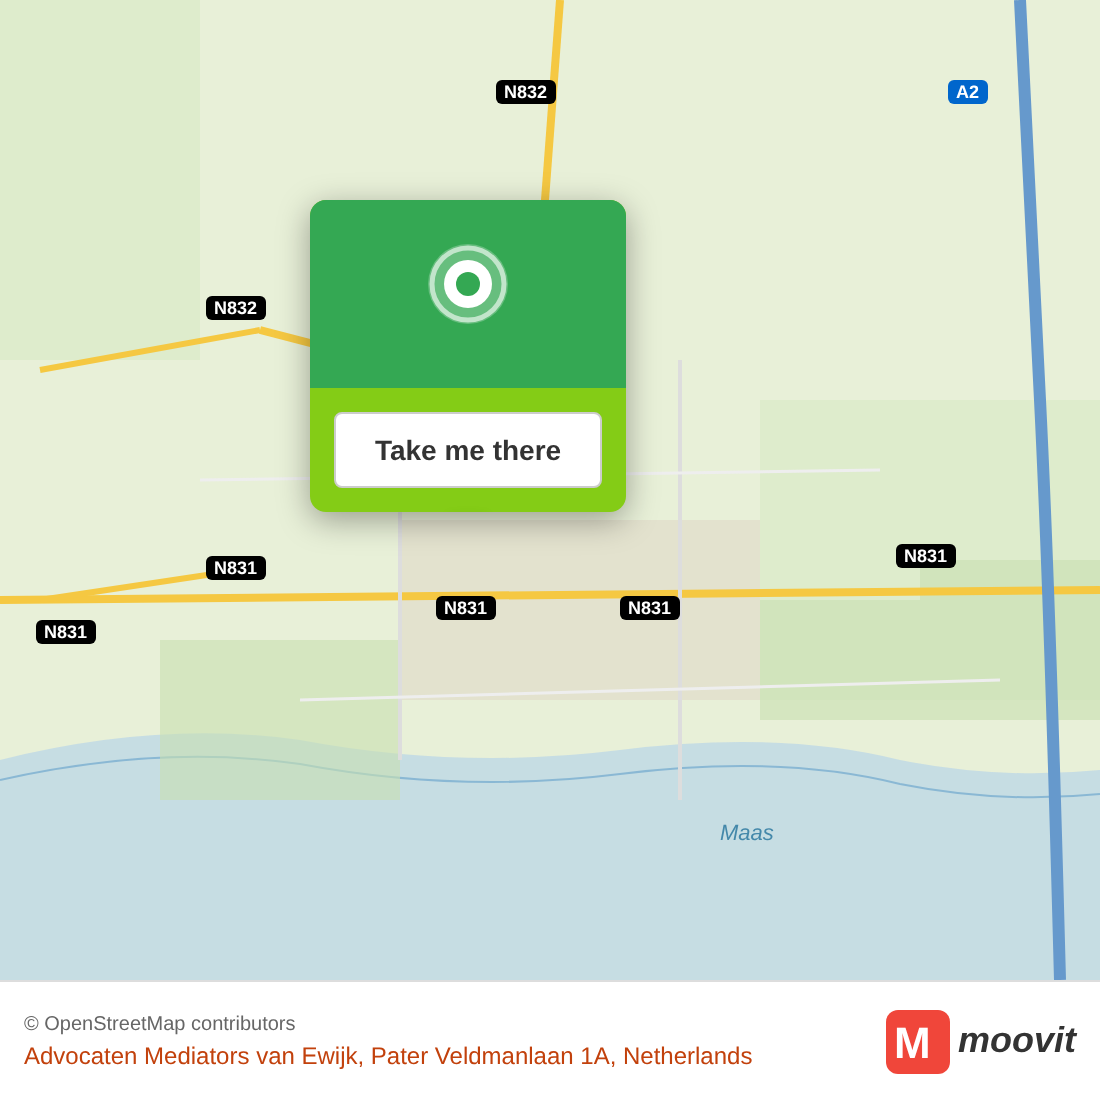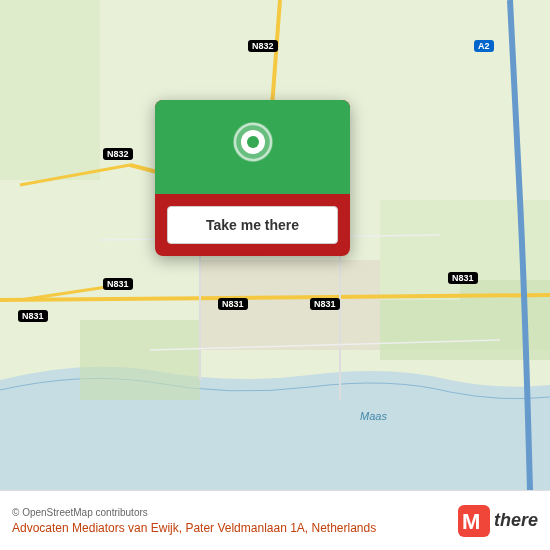--- a/index.html
+++ b/index.html
@@ -25,22 +25,22 @@
       position: absolute;
       top: 0; left: 0;
       width: 100%; height: 100%;
     }
 
     
     #popup-card {
       position: absolute;
       top: 100px;
       left: 155px;
-      width: 195px;
-      background: #b91c1c;
+      width: 158px;
+      background: #84cc16;
       border-radius: 8px;
       box-shadow: 0 4px 16px rgba(0,0,0,0.35);
       display: flex;
       flex-direction: column;
       align-items: center;
       overflow: hidden;
     }
 
     #popup-green {
       background-color: #34a853;
@@ -215,15 +215,15 @@
   <div id="info-left">
     <span id="copyright">© OpenStreetMap contributors</span>
     <span id="address">Advocaten Mediators van Ewijk, Pater Veldmanlaan 1A, Netherlands</span>
   </div>
   <div id="moovit-logo">
 
     <svg class="moovit-m" viewBox="0 0 32 32" xmlns="http://www.w3.org/2000/svg">
       <rect width="32" height="32" rx="6" fill="#f0463a"></rect>
       <text x="4" y="24" font-size="22" font-weight="bold" fill="white" font-family="Arial">M</text>
     </svg>
-    <span id="moovit-text">there</span>
+    <span id="moovit-text">moovit</span>
   </div>
 </div>
 
 </body></html>

